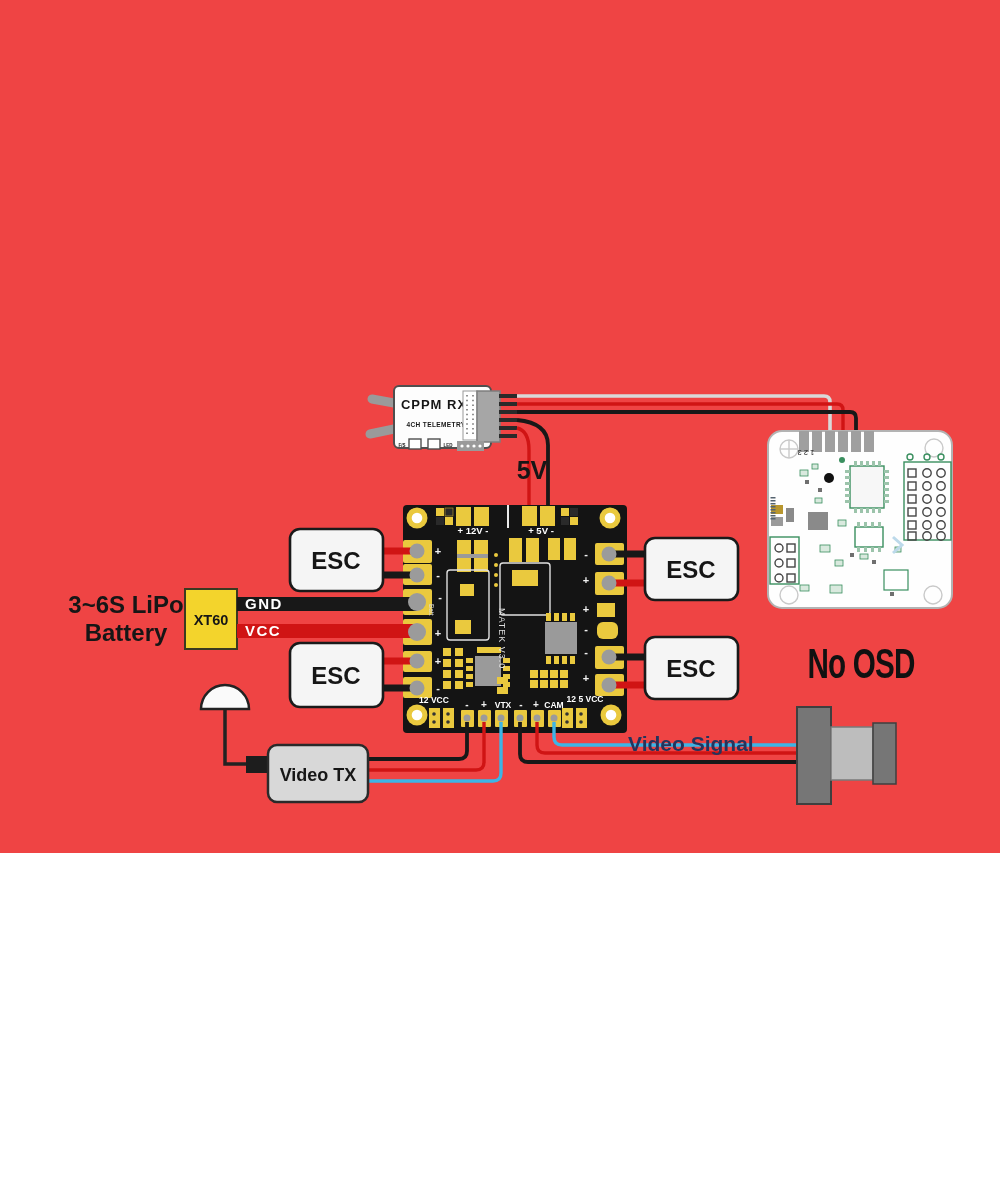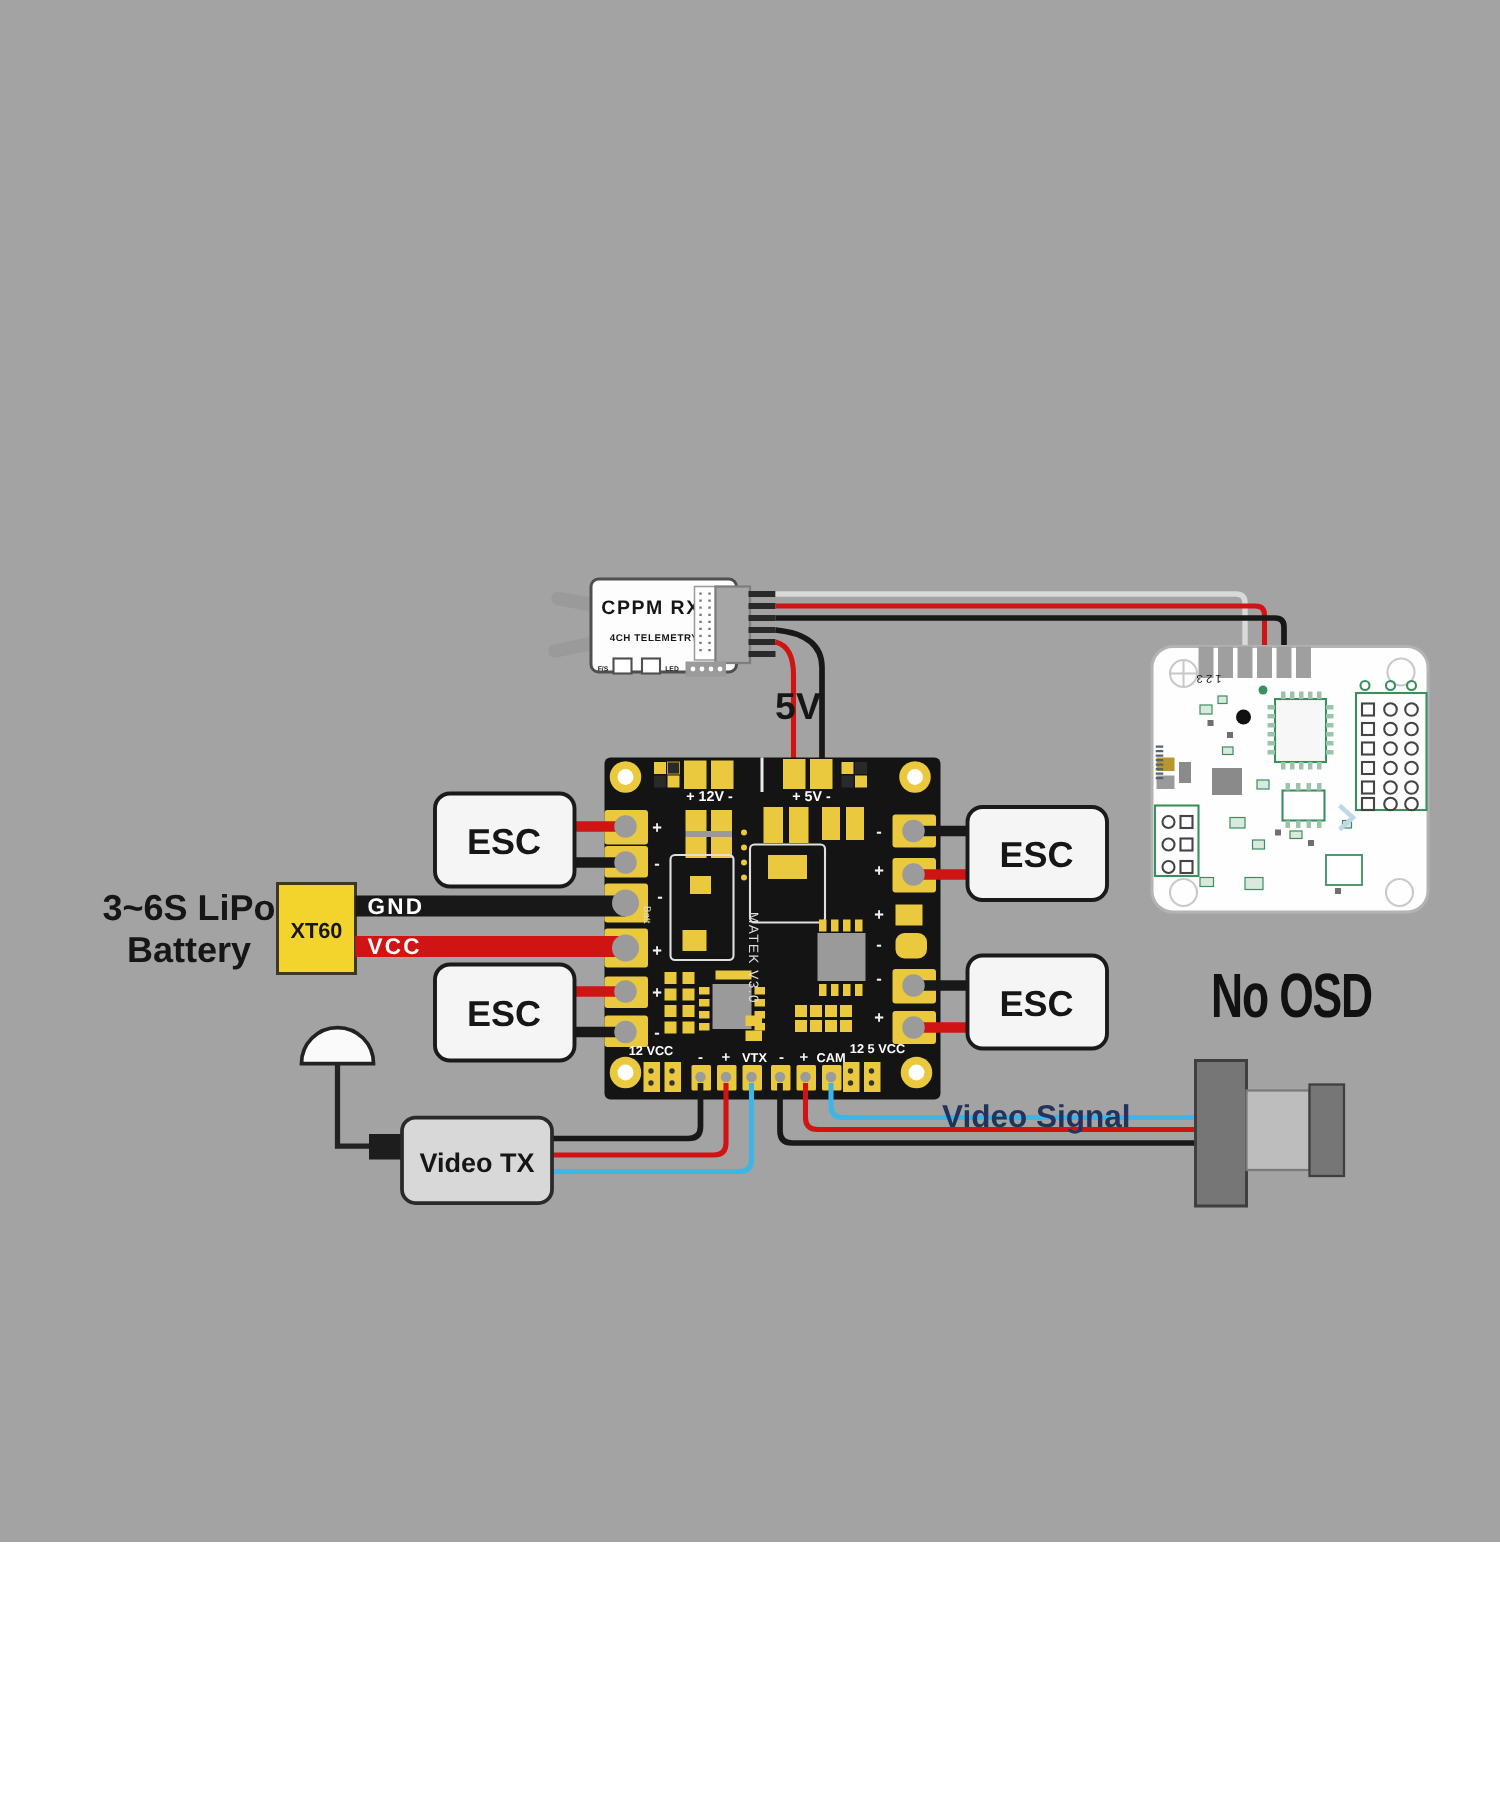--- a/index.html
+++ b/index.html
@@ -1,16 +1,16 @@
 <!DOCTYPE html>
 <html style="--wire_red: #d01414; --wire_black: #181818; --wire_blue: #3db5e6; --wire_white: #d9d9d9; --pad_yellow: #eac93e; --board_black: #141414; --xt60_yellow: #f3d42c; --esc_fill: #f5f5f5; --module_gray: #d8d8d8; --fc_green: #3a8f5f; --camera_dark: #767676; --camera_light: #bdbdbd; --signal_text: #25335c; --solder_gray: #9b9b9b;"><head>
 <meta charset="utf-8">
 <style>
   html,body{margin:0;padding:0;background:#ffffff;}
-  .stage{position:relative;width:1000px;height:1028px;background:#a3a3a3;overflow:hidden;}
+  .stage{position:relative;width:1000px;height:853px;background:#ef4444;overflow:hidden;}
   svg text{font-family:"Liberation Sans","DejaVu Sans",sans-serif;}
   .t{text-anchor:middle;fill:#161616;}
   .tw{text-anchor:middle;fill:#ffffff;}
   .bold{font-weight:bold;}
   .pad{fill:var(--pad_yellow);}
   .padline{stroke:#c9a92c;stroke-width:0.6;}
   .solder{fill:var(--solder_gray);}
   .wire-red{stroke:var(--wire_red);fill:none;}
   .wire-black{stroke:var(--wire_black);fill:none;}
   .wire-blue{stroke:var(--wire_blue);fill:none;}

